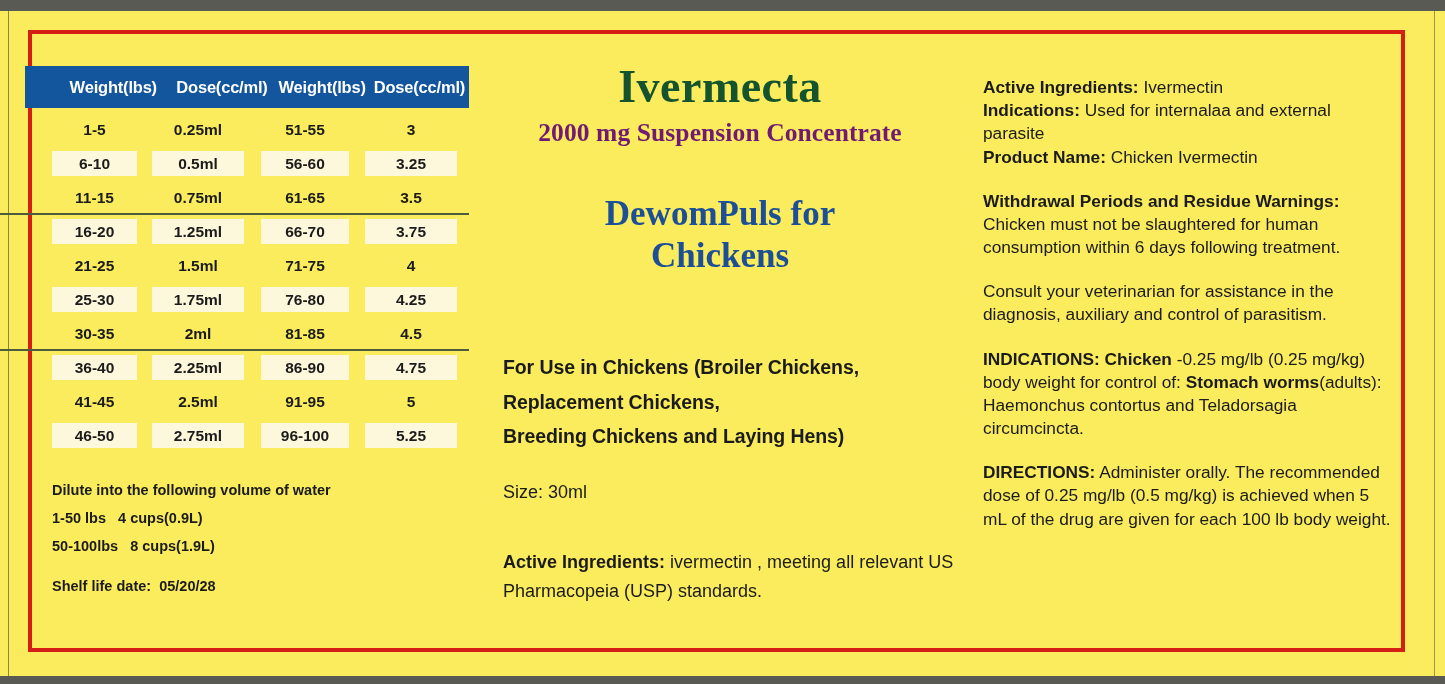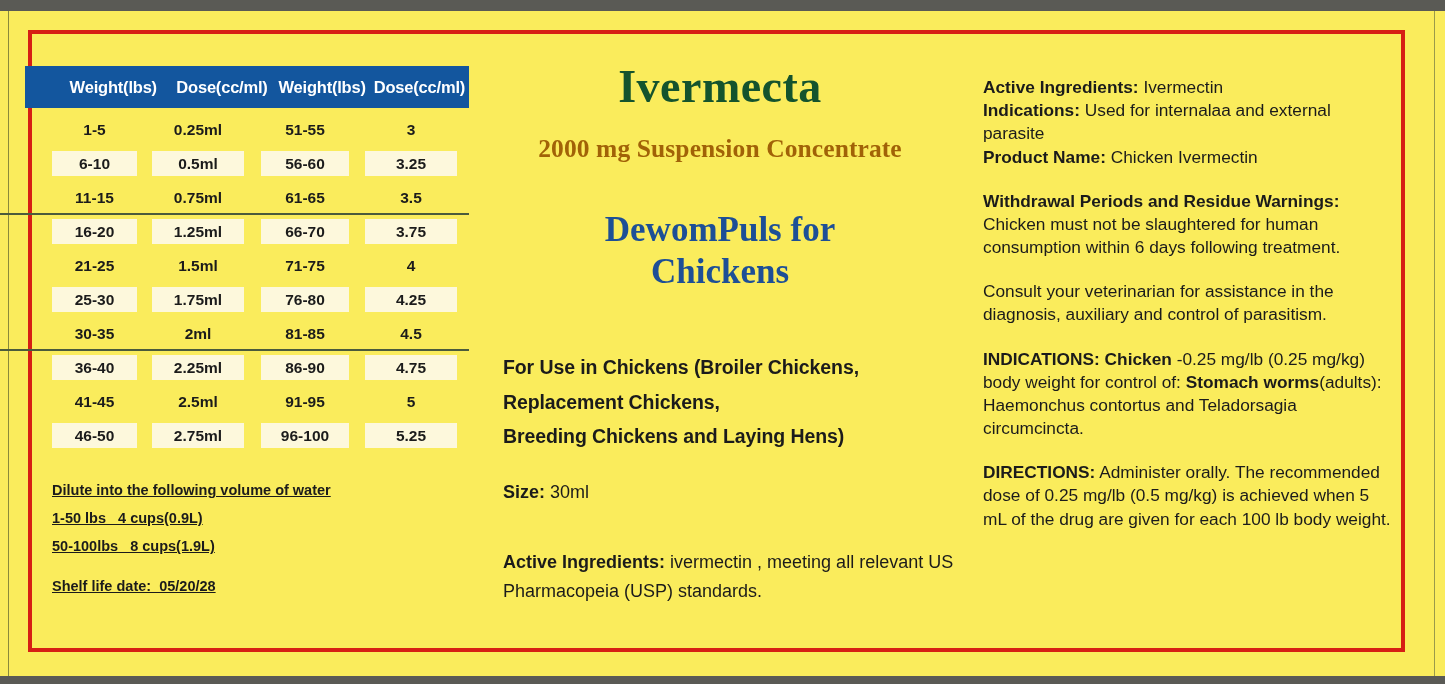--- a/index.html
+++ b/index.html
@@ -115,21 +115,20 @@
   .tbl-sep.s2 { top: 349px; }
 
   
   .dilute-zone {
     position: absolute;
     left: 52px; top: 482px;
     width: 400px;
     color: #1b1b1b;
     font-size: 14.5px;
     font-weight: bold;
-    text-decoration: underline;
   }
   .dilute-zone .ln { margin-bottom: 12px; white-space: pre; }
   .dilute-zone .gap { height: 12px; }
 
   
   .center-zone {
     position: absolute;
     left: 480px; top: 62px;
     width: 480px;
     text-align: center;
@@ -139,22 +138,22 @@
     font-weight: bold;
     font-size: 46px;
     color: #14532d;
     line-height: 1.08;
     letter-spacing: 0.5px;
   }
   .brand-sub {
     font-family: "Liberation Serif", serif;
     font-weight: bold;
     font-size: 25.5px;
-    color: #a16207;
-    margin-top: 22px;
+    color: #701a75;
+    margin-top: 6px;
     letter-spacing: 0.1px;
   }
   .product-name {
     font-family: "Liberation Serif", serif;
     font-weight: bold;
     font-size: 35px;
     color: #1D4F96;
     line-height: 1.22;
     margin-top: 45px;
   }
@@ -169,21 +168,21 @@
   .use-line {
     font-size: 19.5px;
     font-weight: bold;
     line-height: 1.78;
     letter-spacing: -0.1px;
   }
   .size-line {
     font-size: 18px;
     margin-top: 28px;
   }
-  .size-line b { font-weight: bold; }
+  .size-line b { font-weight: normal; }
   .ai-line {
     font-size: 18px;
     margin-top: 45px;
     line-height: 1.62;
   }
   .ai-line b { font-weight: bold; }
 
   
   .right-zone {
     position: absolute;

